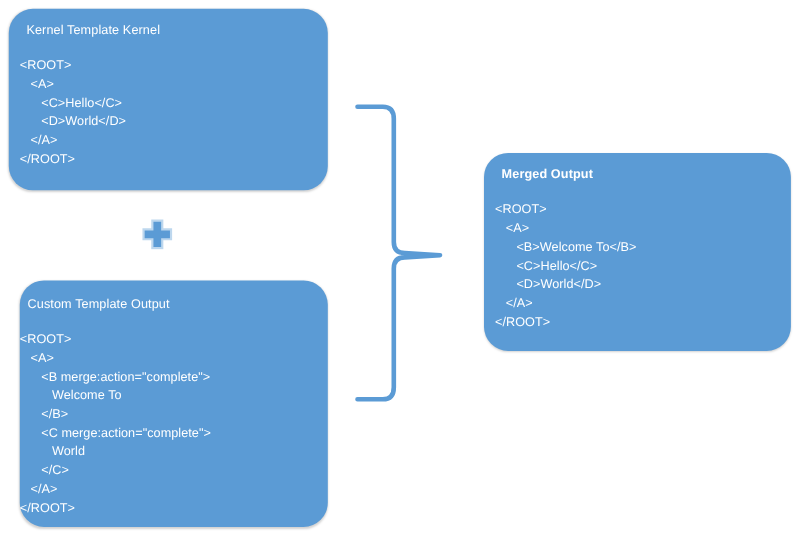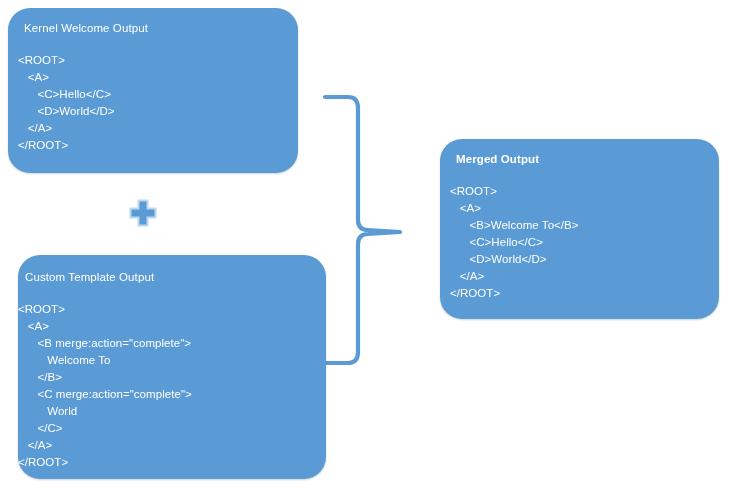--- a/index.html
+++ b/index.html
@@ -47,21 +47,21 @@
   #panel-kernel {
     left: 8px;  top: 8px;
     width: 290px; height: 165px;
   }
   #panel-kernel .panel-title { left: 16px; top: 14px; }
   #panel-kernel .code-block  { left: 10px; top: 44px; }
 
   
   #panel-custom {
     left: 18px; top: 255px;
-    width: 308px; height: 224px;
+    width: 280px; height: 224px;
   }
   #panel-custom .panel-title { left: 7px; top: 16px; }
   #panel-custom .code-block  { left: 0px; top: 46px; }
 
   
   #panel-merged {
     left: 440px; top: 139px;
     width: 279px; height: 180px;
   }
   #panel-merged .panel-title { left: 16px; top: 14px; font-weight: bold; }
@@ -80,21 +80,21 @@
     left: 320px; top: 88px;
     width: 86px; height: 284px;
   }
 </style>
 </head>
 <body>
 
 <div id="canvas">
 
   <div class="panel" id="panel-kernel">
-    <div class="panel-title">Kernel Welcome Output</div>
+    <div class="panel-title">Kernel Template Kernel</div>
     <div class="code-block">&lt;ROOT&gt;
    &lt;A&gt;
       &lt;C&gt;Hello&lt;/C&gt;
       &lt;D&gt;World&lt;/D&gt;
    &lt;/A&gt;
 &lt;/ROOT&gt;</div>
   </div>
 
   <div id="plus-icon">
     <svg width="28" height="28" viewBox="0 0 28 28" xmlns="http://www.w3.org/2000/svg">

